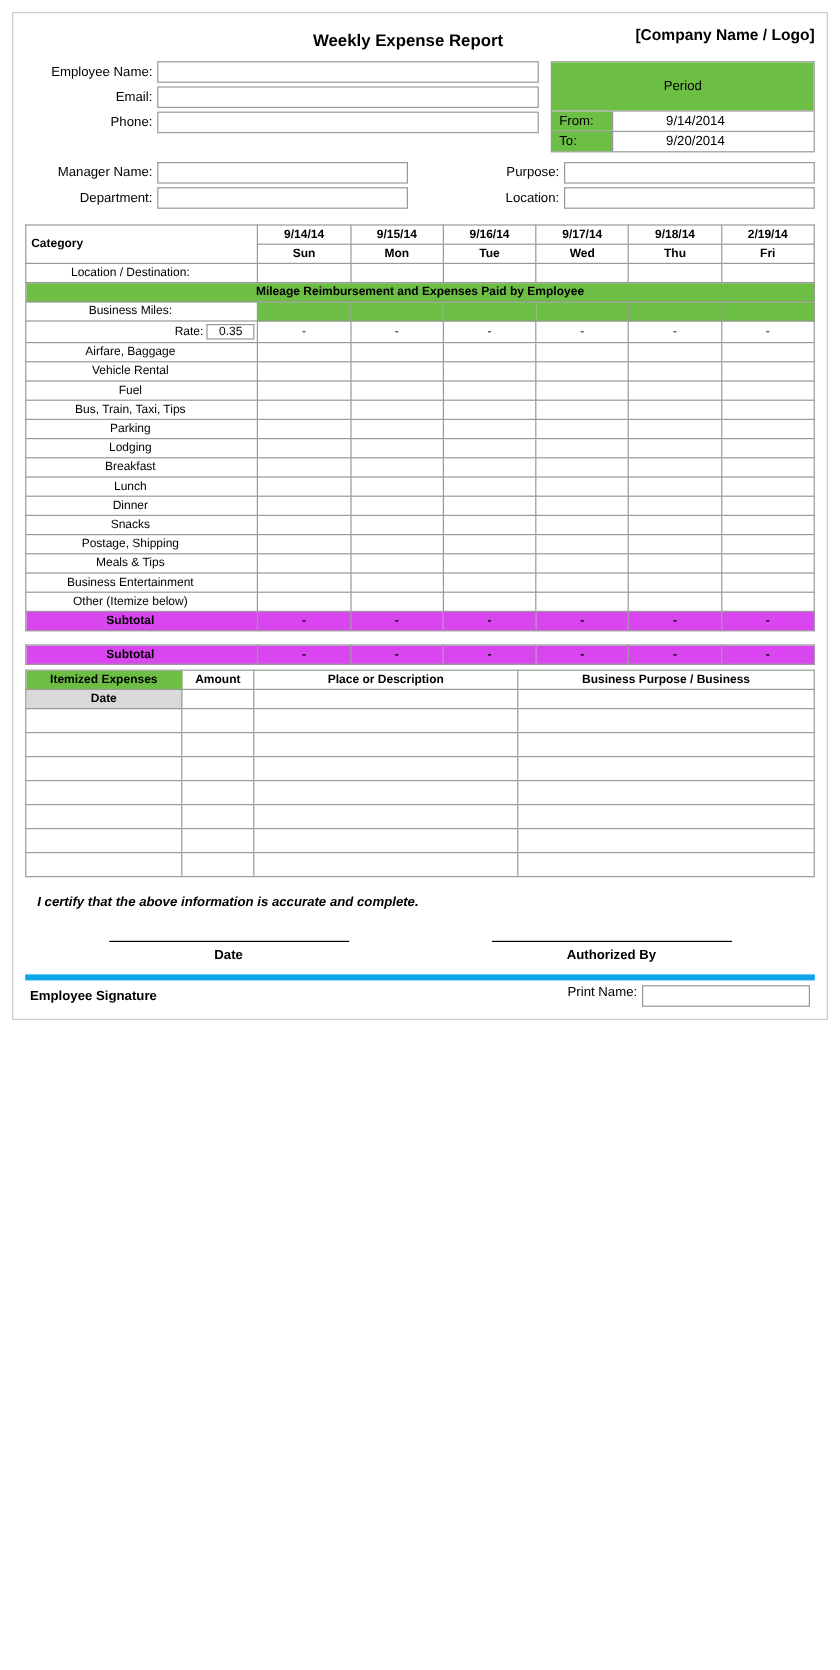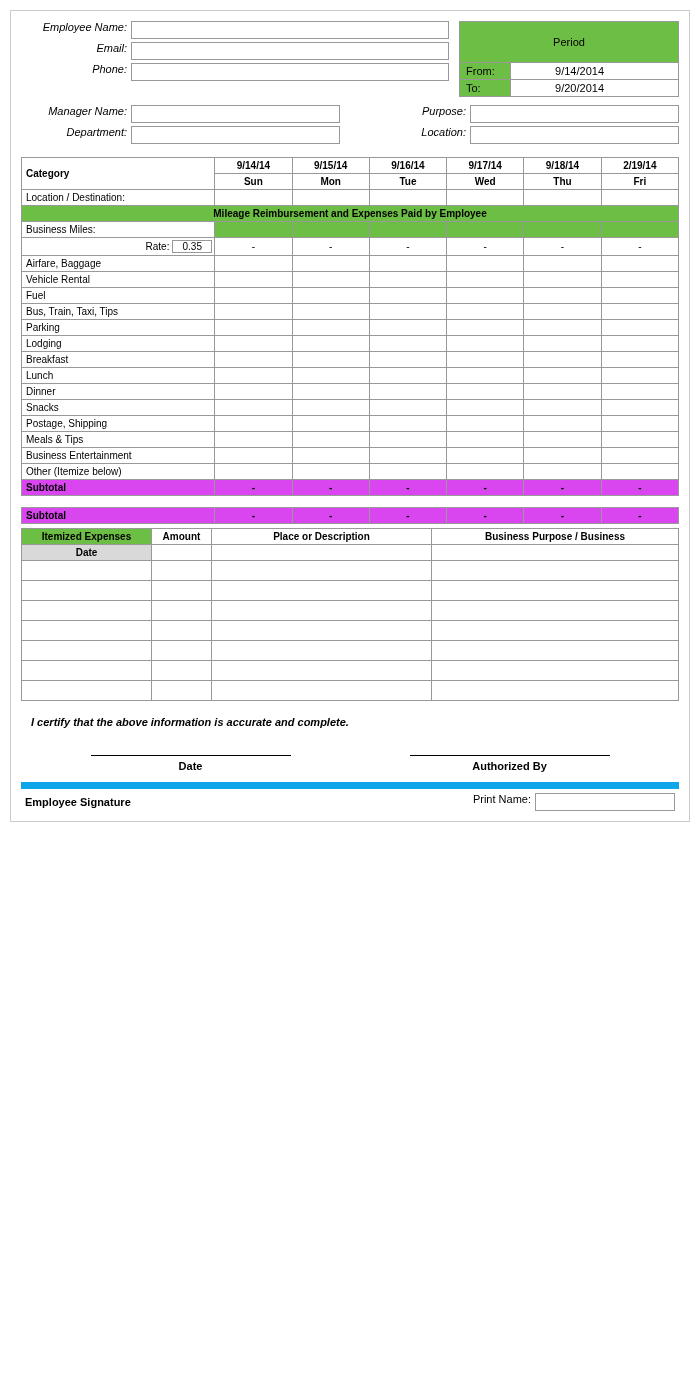--- a/index.html
+++ b/index.html
@@ -44,23 +44,22 @@
       margin-bottom: 8px;
     }
     .info-left {
       flex: 1;
     }
     .info-right {
       min-width: 220px;
     }
     .info-row {
       display: flex;
-      align-items: flex-start;
+      align-items: center;
       margin-bottom: 3px;
-      font-style: italic;
     }
     .info-label {
       text-align: right;
       min-width: 110px;
       padding-right: 4px;
       font-size: 11px;
     }
     .info-input {
       border: 1px solid #999;
       height: 18px;
@@ -112,21 +111,21 @@
       border-collapse: collapse;
       margin-bottom: 4px;
     }
     .expense-table th, .expense-table td {
       border: 1px solid #999;
       padding: 2px 4px;
       font-size: 10px;
       text-align: center;
     }
     .expense-table td.label-cell {
-      text-align: left;
+      text-align: center;
       font-size: 10px;
       padding-right: 23px;
     }
     .col-category { width: 180px; }
     .col-day { width: 72px; }
     .green-header {
       background: #6dbe45;
       font-weight: bold;
       text-align: left;
       font-size: 11px;
@@ -204,21 +203,21 @@
       font-size: 11px;
       font-weight: bold;
     }
     
     .bottom-row {
       display: flex;
       justify-content: space-between;
       align-items: center;
       margin-top: 10px;
       padding: 0 4px;
-      border-top: 7px solid #0ea5e9;
+      border-top: 5px solid #0ea5e9;
       padding-top: 4px;
     }
     .emp-sig-label {
       font-weight: bold;
       font-size: 11px;
     }
     .print-name-area {
       display: flex;
       align-items: flex-start;
       gap: 4px;
@@ -227,20 +226,25 @@
       border: 1px solid #999;
       height: 18px;
       width: 140px;
     }
   </style>
 </head>
 <body>
 
 <div class="page">
 
+  <div class="header">
+    <div style="min-width:160px;"></div>
+    <div class="header-title">Weekly Expense Report</div>
+    <div class="header-company">[Company Name / Logo]</div>
+  </div>
 
   <div class="info-section">
     <div class="info-left">
       <div class="info-row">
         <span class="info-label">Employee Name:</span>
         <div class="info-input"></div>
       </div>
       <div class="info-row">
         <span class="info-label">Email:</span>
         <div class="info-input"></div>

